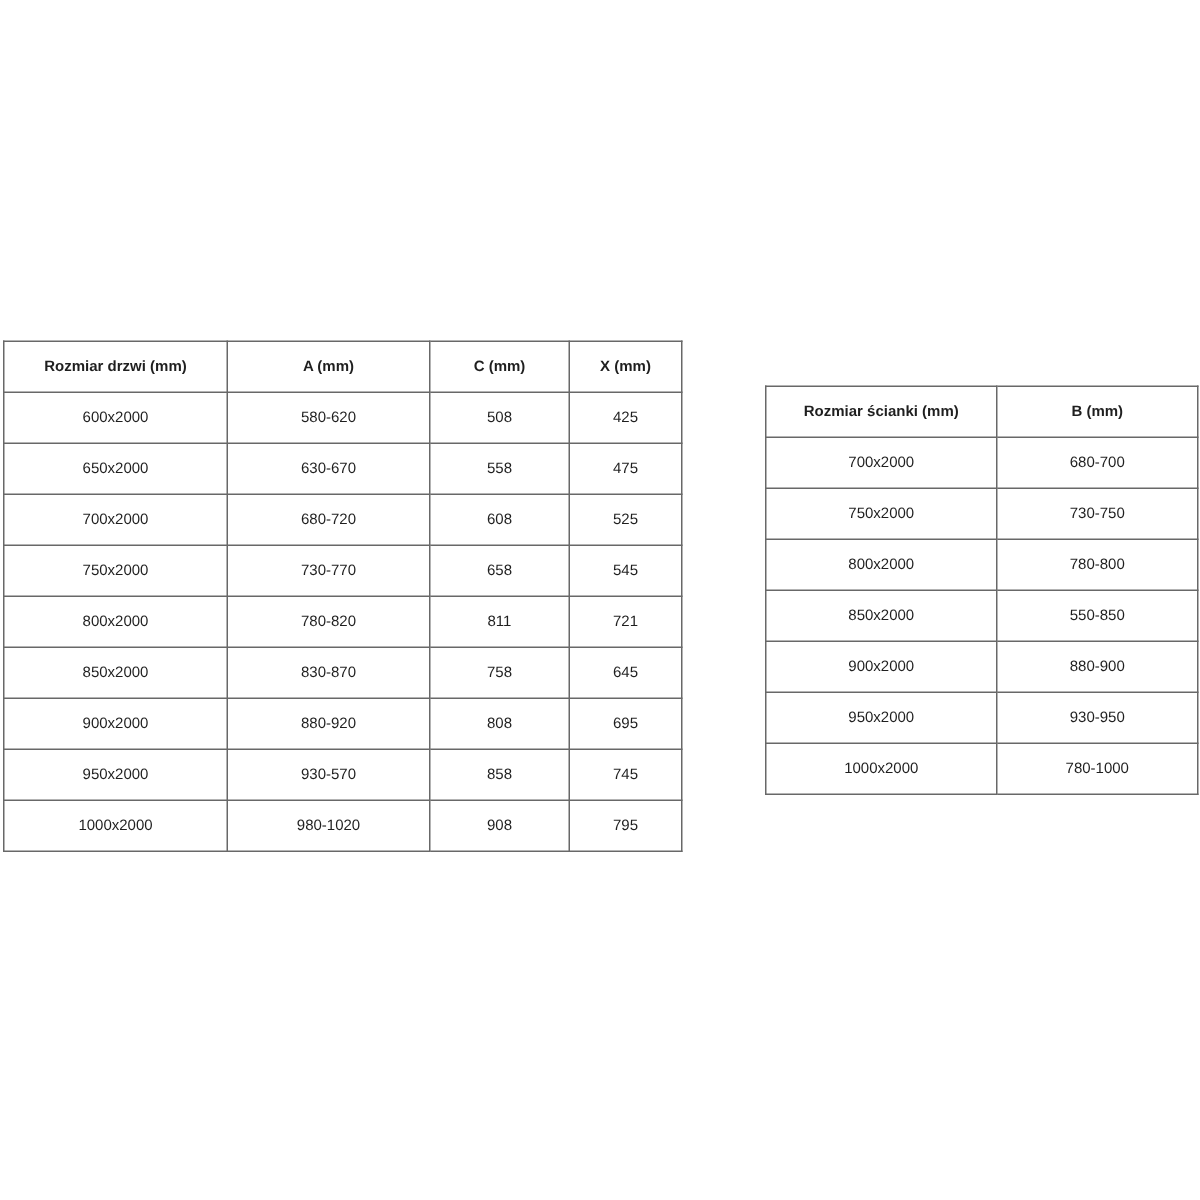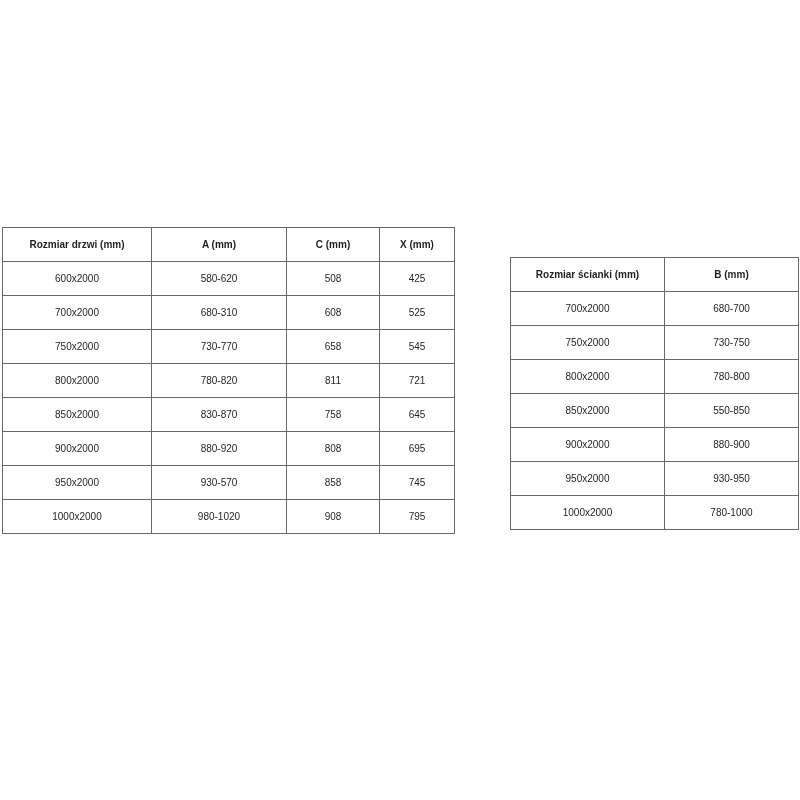--- a/index.html
+++ b/index.html
@@ -71,22 +71,28 @@
         </tr>
       </thead>
       <tbody>
         <tr>
           <td>600x2000</td>
           <td>580-620</td>
           <td>508</td>
           <td>425</td>
         </tr>
         <tr>
+          <td>650x2000</td>
+          <td>630-670</td>
+          <td>558</td>
+          <td>475</td>
+        </tr>
+        <tr>
           <td>700x2000</td>
-          <td>680-310</td>
+          <td>680-720</td>
           <td>608</td>
           <td>525</td>
         </tr>
         <tr>
           <td>750x2000</td>
           <td>730-770</td>
           <td>658</td>
           <td>545</td>
         </tr>
         <tr>

